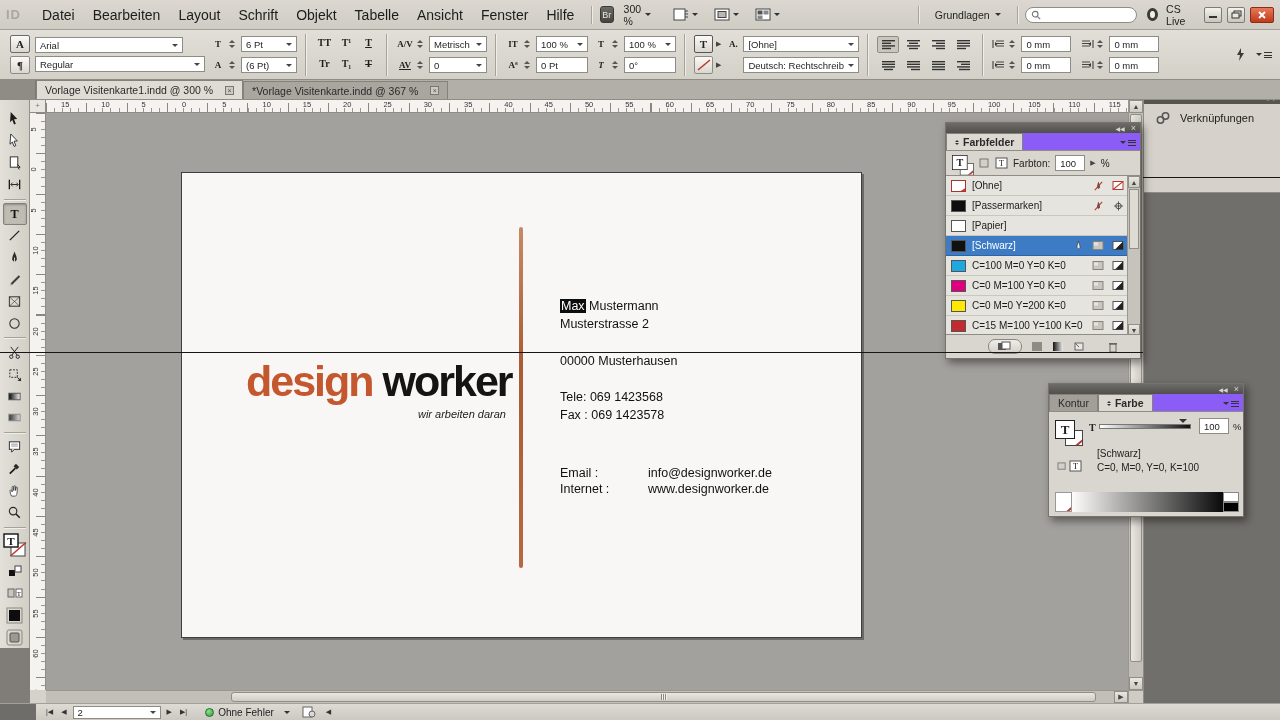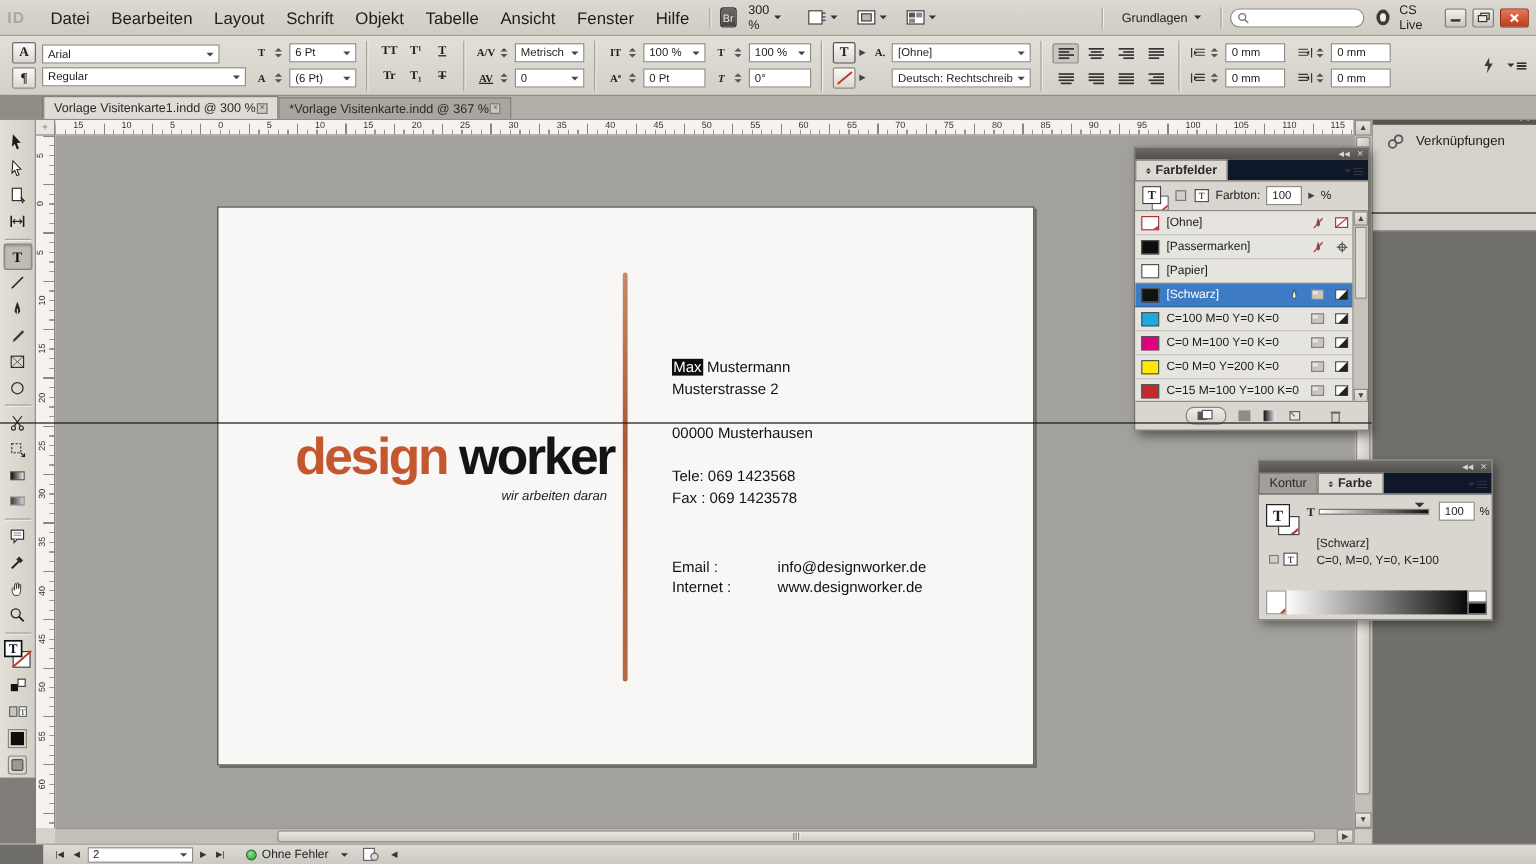--- a/index.html
+++ b/index.html
@@ -37,21 +37,21 @@
 .tbtn.u span{text-decoration:underline}
 .tbtn.s span{text-decoration:line-through}
 .micon{font-size:9px;font-family:"Liberation Serif",serif;font-weight:bold;color:#222;width:16px;text-align:center}
 .vsep2{width:2px;height:42px;border-left:1px solid #a5a29b;border-right:1px solid #f0eee9;margin:0 3px}
 .alignbtn{width:22px;height:17px;border:1px solid transparent;display:flex;align-items:center;justify-content:center}
 .alignbtn.sel{border-color:#8f8c85;background:#c9c6be;border-radius:2px}
 #cp-end{margin-left:auto;display:flex;align-items:center;gap:10px;padding-right:8px}
 
 #tabbar{left:0;top:80px;width:1280px;height:20px;background:#b2afa8;border-bottom:1px solid #8f8c85;display:flex;align-items:flex-end;z-index:18}
 #tabbar .corner{width:36px;height:20px;background:#8f8c86;border-right:1px solid #7c7973}
-.doctab{height:18px;display:flex;align-items:center;gap:1px;padding:0 8px;font-size:10.5px;border:1px solid #85827c;border-bottom:none;background:#a9a69f;color:#2a2a2a;white-space:nowrap}
+.doctab{height:18px;display:flex;align-items:center;gap:12px;padding:0 8px;font-size:10.5px;border:1px solid #85827c;border-bottom:none;background:#a9a69f;color:#2a2a2a;white-space:nowrap}
 .doctab.active{background:#dfdcd5;height:19px}
 .tabclose{width:9px;height:9px;border:1px solid #777;font-size:7px;line-height:7px;text-align:center;color:#555;background:#cdcac3}
 
 #hruler{left:46px;top:100px;width:1082px;height:13px;background:#f4f3f0;border-bottom:1px solid #8f8c85;z-index:5;overflow:hidden}
 #hruler .minor{position:absolute;left:0;right:0;bottom:0;height:4px;background:repeating-linear-gradient(to right,#9a978f 0 1px,transparent 1px 8.06px)}
 #hruler .major{position:absolute;left:0;right:0;bottom:0;height:9px;background:repeating-linear-gradient(to right,#8a877f 0 1px,transparent 1px 40.3px)}
 .rlabel{position:absolute;top:0;font-size:7.5px;color:#333}
 #vruler{left:30px;top:113px;width:16px;height:577px;background:#f4f3f0;border-right:1px solid #8f8c85;z-index:5;overflow:hidden}
 #vruler .minor{position:absolute;top:0;bottom:0;right:0;width:4px;background:repeating-linear-gradient(to bottom,#9a978f 0 1px,transparent 1px 8.06px)}
 #vruler .major{position:absolute;top:0;bottom:0;right:0;width:9px;background:repeating-linear-gradient(to bottom,#8a877f 0 1px,transparent 1px 40.3px)}
@@ -93,21 +93,21 @@
 .greendot{width:9px;height:9px;border-radius:50%;background:radial-gradient(circle at 35% 30%,#8fe08f,#2f9e3a);border:1px solid #1d7028;margin:0 4px 0 14px}
 
 #dock{left:1143px;top:82px;width:137px;height:638px;background:#d6d2cb;z-index:4;border-left:1px solid #8f8c85}
 #dock-head{height:13px;background:#55544f;display:flex;align-items:center;justify-content:flex-end;padding-right:5px;color:#cfccc4;font-size:6px;letter-spacing:1px;margin-top:9px}
 .dock-item{display:flex;align-items:center;gap:8px;padding:6px 10px;font-size:11px;color:#1c1c1c}
 #dock-dark{position:absolute;left:0;top:110px;width:137px;height:518px;background:#716f6b;border-top:1px solid #8f8c85}
 
 .panel{position:absolute;background:#d9d6cf;border:1px solid #76736d;box-shadow:3px 4px 8px rgba(0,0,0,.45);z-index:40}
 .minihead{height:10px;background:linear-gradient(#6d6c68,#504f4b);display:flex;align-items:center;justify-content:flex-end;gap:6px;padding:0 4px;color:#d8d5ce;font-size:6px}
 .minihead .x{font-size:9px;line-height:8px}
-.ptabs{height:18px;background:#0f172a;display:flex;align-items:flex-end;border-bottom:1px solid #8f8c85;position:relative}
+.ptabs{height:18px;background:#8b5cf6;display:flex;align-items:flex-end;border-bottom:1px solid #8f8c85;position:relative}
 .ptab{height:17px;display:flex;align-items:center;gap:4px;padding:0 8px;font-size:10.5px;color:#2a2a2a;border:1px solid #85827c;border-bottom:none;background:#a39f98}
 .ptab.active{background:#dcd9d2;font-weight:bold}
 .updown{display:inline-flex;flex-direction:column;gap:1px}
 .updown i{width:0;height:0;border:2.5px solid transparent;display:block}
 .updown i.u{border-bottom-color:#333;border-top-width:0}
 .updown i.d{border-top-color:#333;border-bottom-width:0}
 .pmenu{margin-left:auto;margin-bottom:3px;margin-right:4px;display:flex;align-items:center;gap:2px}
 .pmenu .lines{width:8px;height:6px;background:repeating-linear-gradient(to bottom,#333 0 1px,transparent 1px 2.5px)}
 
 #swatch-toolrow{height:24px;display:flex;align-items:center;gap:5px;padding:0 6px;font-size:10px}

